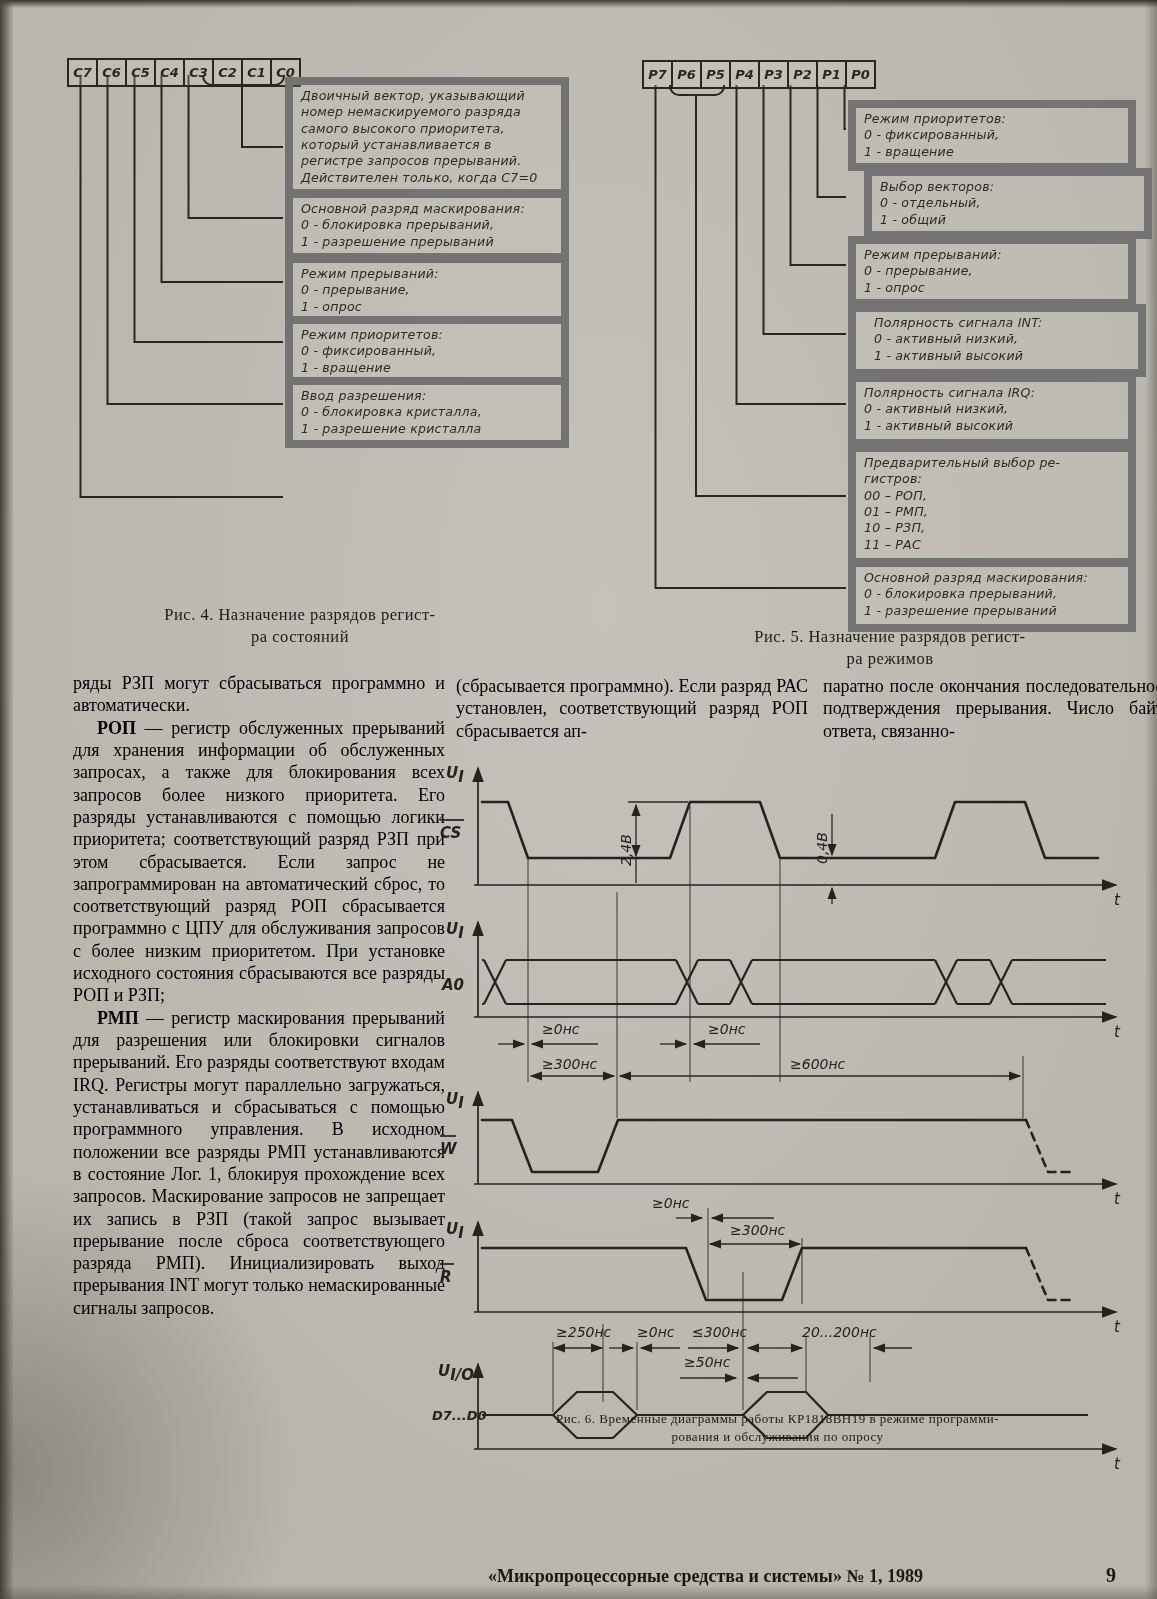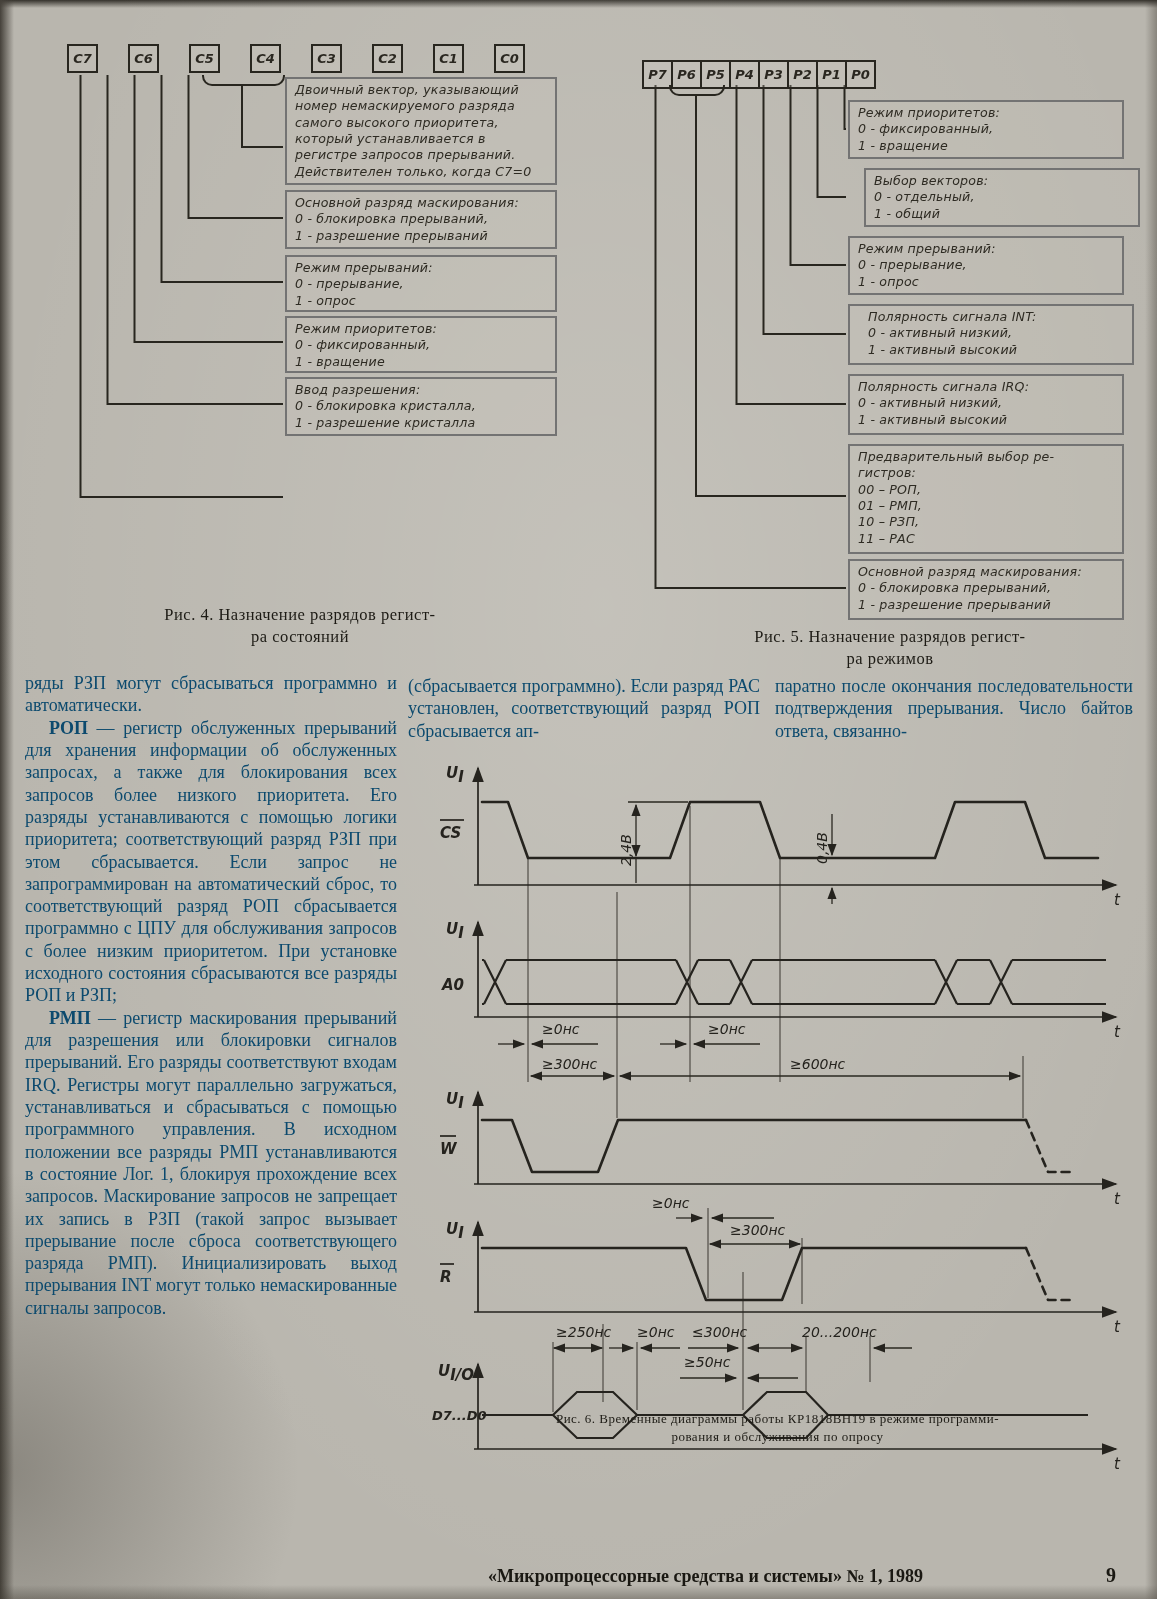--- a/index.html
+++ b/index.html
@@ -16,32 +16,32 @@
     color:#17150f;
   }
   .abs{position:absolute;}
   
   .figwrap{position:absolute;}
   .bitrow{position:absolute;display:flex;}
   .bitcell{width:27px;height:25px;border:2px solid #28261f;margin-left:-2px;
     display:flex;align-items:center;justify-content:center;
     font:italic bold 13px "DejaVu Sans",sans-serif;color:#2a2720;background:rgba(210,207,198,.25);}
   .bitcell:first-child{margin-left:0;}
-  .callout{position:absolute;border:2px solid #737373;padding:3px 6px 2px 8px;
+  .callout{position:absolute;border:8px solid #737373;padding:3px 6px 2px 8px;
     font:italic 12.6px/1.3 "DejaVu Sans",sans-serif;color:#2e2b23;
     white-space:pre-line;letter-spacing:.2px;background:rgba(203,200,191,.2);}
   .brk{position:absolute;height:9px;border:2px solid #28261f;border-top:none;
     border-radius:0 0 10px 10px;}
   .figcap{position:absolute;text-align:center;white-space:pre-line;
     font:16.5px/1.35 "Liberation Serif",serif;color:#1d1b15;letter-spacing:.5px;}
   .conn{position:absolute;left:0;top:0;overflow:visible;}
   .conn path{stroke:#28261f;stroke-width:2;fill:none;}
   
   .bodycol{position:absolute;text-align:justify;
-    font:18px/1.24 "Liberation Serif",serif;color:#0c4a6e;}
+    font:18px/1.24 "Liberation Serif",serif;color:#000000;margin-left:48px;}
   .bodycol p{margin:0;text-indent:24px;}
   .bodycol p.noind{text-indent:0;}
   .lead{font-weight:bold;}
   
   svg text{font:italic 14px "DejaVu Sans",sans-serif;fill:#25231e;}
   svg text.sig{font-size:15px;font-weight:bold;}
   svg text.axl{font-size:15px;font-weight:bold;}
   svg text.tl{font-size:15px;}
   .wave{stroke:#25231e;stroke-width:2.6;fill:none;stroke-linejoin:round;stroke-linecap:round;}
   .wavethin{stroke:#25231e;stroke-width:2.2;fill:none;}
@@ -58,21 +58,21 @@
 
 <div class="figwrap" style="left:55px;top:42px;width:500px;height:562px;">
   <svg class="conn" width="500" height="562">
     <path d="M187,42 V105 H228"></path>
     <path d="M133.5,33 V176 H228"></path>
     <path d="M106.5,33 V240 H228"></path>
     <path d="M79.5,33 V300 H228"></path>
     <path d="M52.5,33 V362 H228"></path>
     <path d="M25.5,33 V455 H228"></path>
   </svg>
-  <div class="bitrow" style="left:12px;top:2px;gap:32px;">
+  <div class="bitrow" style="left:12px;top:16px;">
     <div class="bitcell">C7</div>
     <div class="bitcell">C6</div>
     <div class="bitcell">C5</div>
     <div class="bitcell">C4</div>
     <div class="bitcell">C3</div>
     <div class="bitcell">C2</div>
     <div class="bitcell">C1</div>
     <div class="bitcell">C0</div>
   </div>
   <div class="brk" style="left:147px;top:33px;width:79px;"></div>

